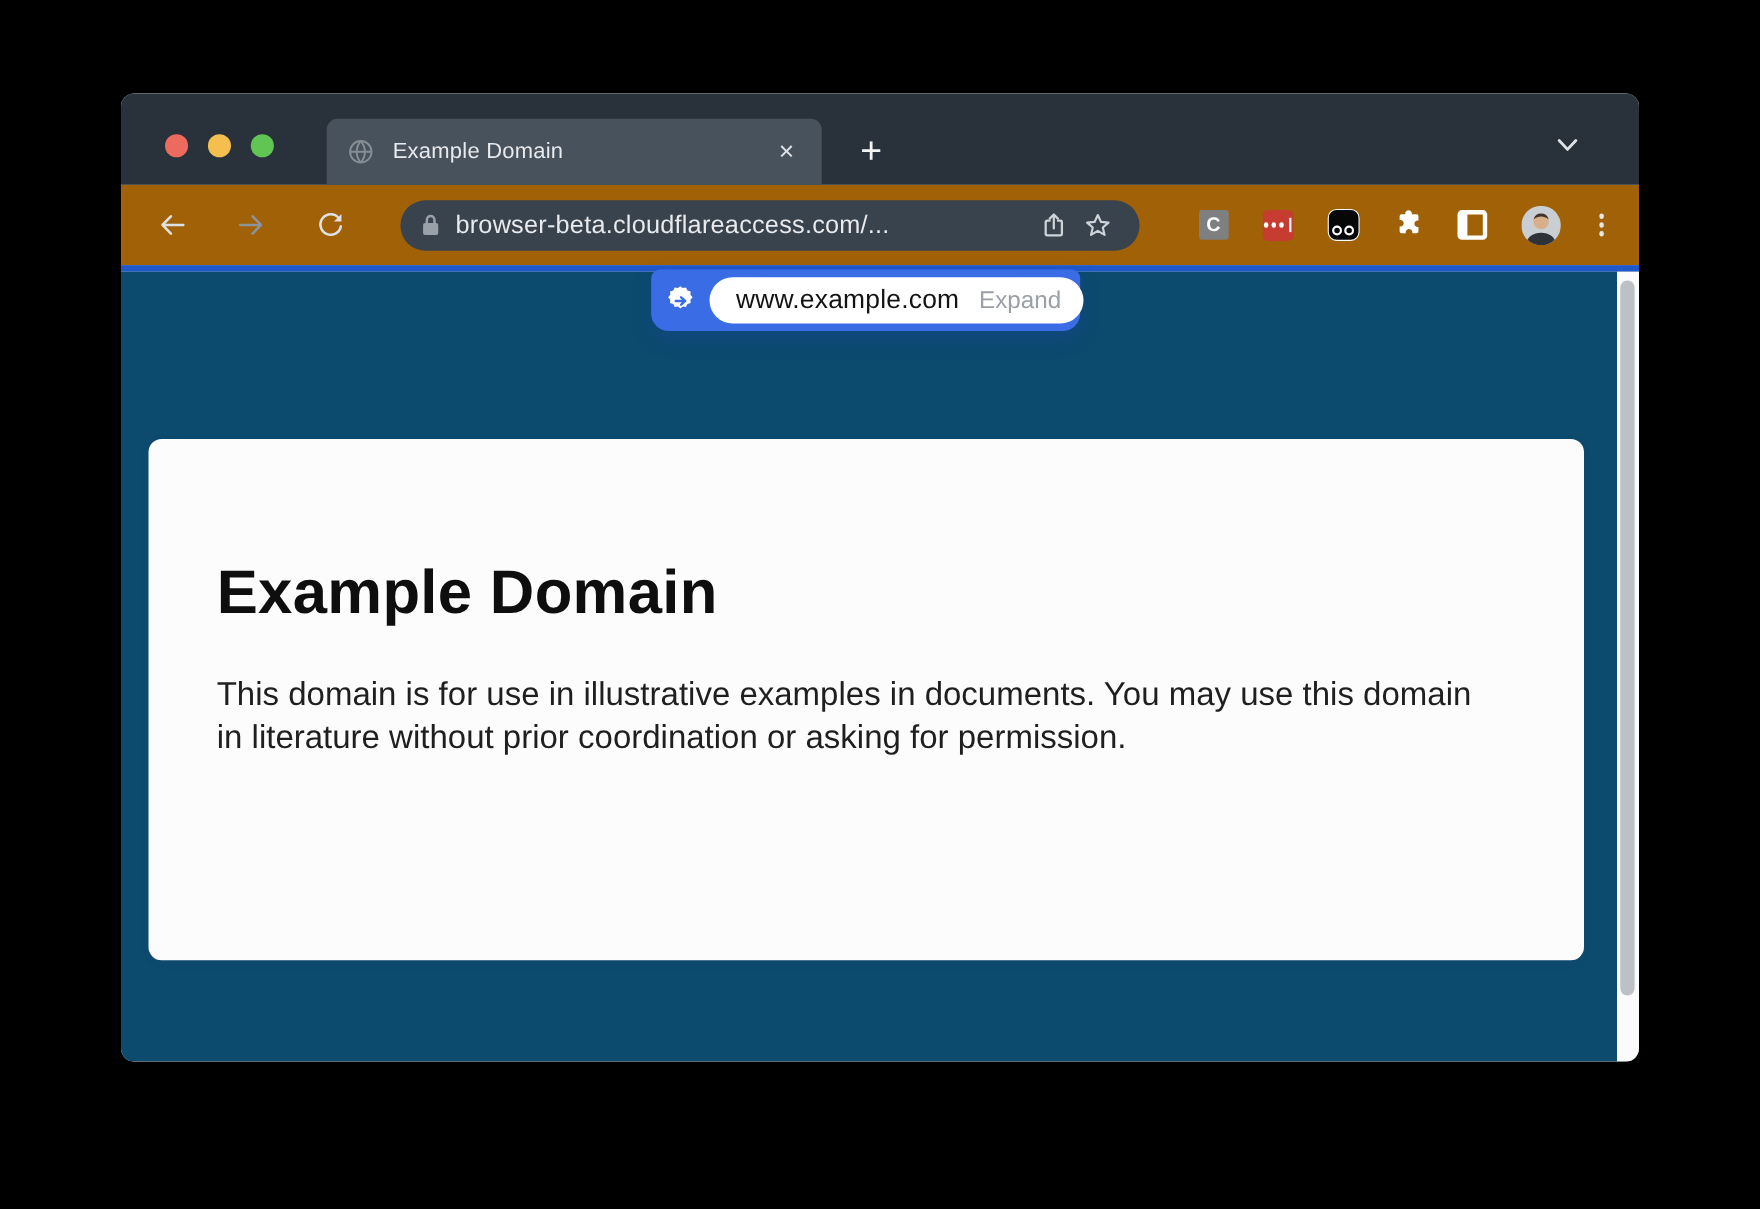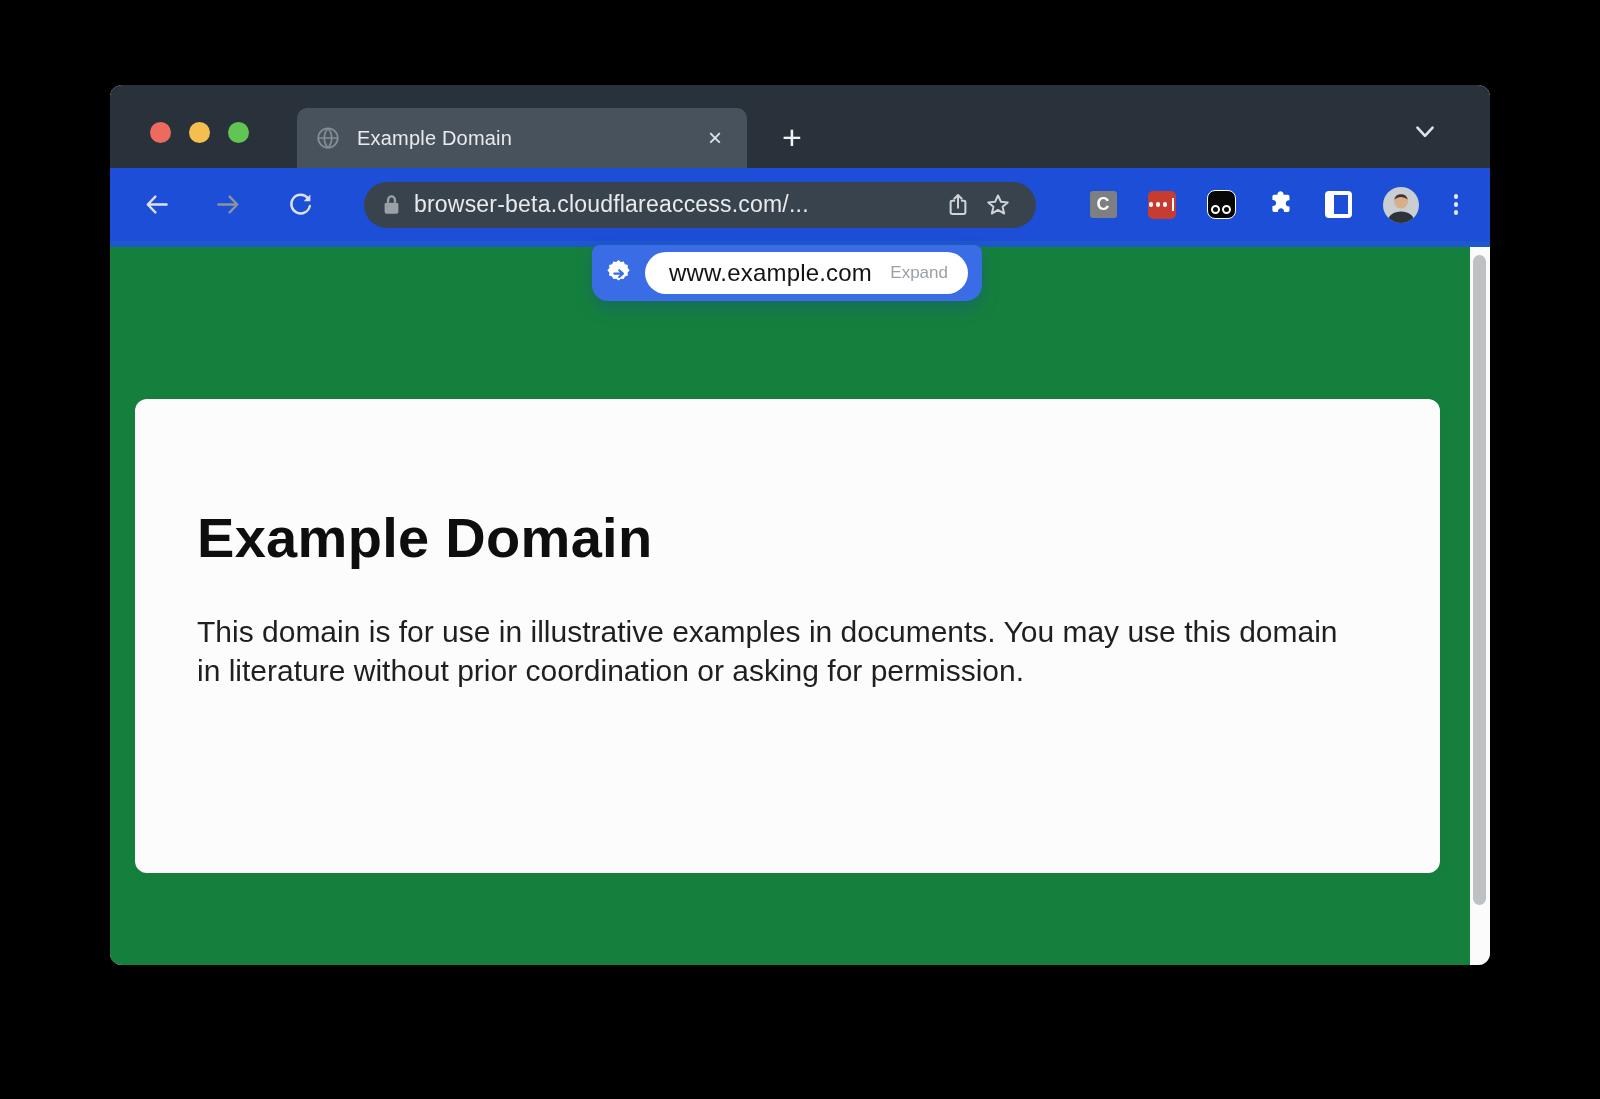--- a/index.html
+++ b/index.html
@@ -31,21 +31,21 @@
 
   .new-tab-btn{
     position:absolute; left:662px; top:32px; width:40px; height:40px;
     display:flex; align-items:center; justify-content:center;
     color:#f1f3f4; font-size:34px; font-weight:300; line-height:1; border-radius:50%;
   }
   .tabstrip-chevron{ position:absolute; right:52px; top:34px; width:26px; height:26px; }
 
   
   .toolbar{
-    height:73px; background:#1d4ed8; display:flex; align-items:center;
+    height:73px; background:#a16207; display:flex; align-items:center;
     padding:0 28px 0 24px;
     gap:28px;
   }
   .nav-btn{ width:44px; height:44px; display:flex; align-items:center; justify-content:center; border-radius:50%; flex:0 0 auto; }
   .nav-btn svg{ width:27px; height:27px; }
 
   .url-bar{
     flex:1 1 auto; height:46px; margin:0 26px 0 14px; background:#39434d;
     border-radius:23px; display:flex; align-items:center; padding:0 18px 0 18px; min-width:0;
   }
@@ -71,36 +71,36 @@
   .ext-circles i{ width:9px; height:9px; border:2px solid #fff; border-radius:50%; }
   .ext-puzzle svg{ width:27px; height:27px; }
   .side-panel-icon{ width:27px; height:27px; border:4px solid #fff; border-left-width:9px; border-radius:4px; }
   .avatar{ width:36px; height:36px; border-radius:50%; overflow:hidden; display:block; }
   .menu-dots{ display:flex; flex-direction:column; gap:3.5px; align-items:center; padding:4px; }
   .menu-dots i{ width:4.5px; height:4.5px; border-radius:50%; background:#e4e7ea; }
 
   
   .blue-line{ height:6px; background:#1f58cb; }
 
-  .content{ position:relative; height:718px; background:#15803d; }
+  .content{ position:relative; height:718px; background:#0c4a6e; }
 
   .isolation-pill{
     position:absolute; left:482px; top:-2px; width:390px; height:56px;
     background:#3a6ce6; border-radius:8px 8px 16px 16px;
     display:flex; align-items:center; padding-left:13px;
     box-shadow:0 7px 16px rgba(27,70,160,.35); z-index:5;
   }
   .shield-icon{ width:27px; height:29px; flex:0 0 auto; }
   .isolation-url{
     margin-left:13px; height:42px; background:#fff; border-radius:21px;
     flex:1 1 auto; margin-right:14px; display:flex; align-items:center;
     padding:0 20px 0 24px; gap:18px;
   }
   .isolation-domain{ font-size:24px; color:#131313; letter-spacing:.2px; flex:1 1 auto; }
-  .isolation-expand{ font-size:17px; color:#9aa0a6; flex:0 0 auto; }
+  .isolation-expand{ font-size:22px; color:#9aa0a6; flex:0 0 auto; }
 
   
   .page-card{
     position:absolute; left:25px; top:152px; width:1305px; height:474px;
     background:#fcfcfd; border-radius:12px; box-shadow:0 2px 8px rgba(60,64,67,.07);
     padding:106px 70px 0 62px;
   }
   .page-heading{ font-size:56px; font-weight:bold; color:#0e0e0e; letter-spacing:.3px; }
   .page-paragraph{ margin-top:42px; font-size:30px; line-height:39px; color:#1f1f1f; max-width:1150px; }
   .page-link{ display:inline-block; margin-top:44px; font-size:30px; color:#3b4a99; text-decoration:none; }

